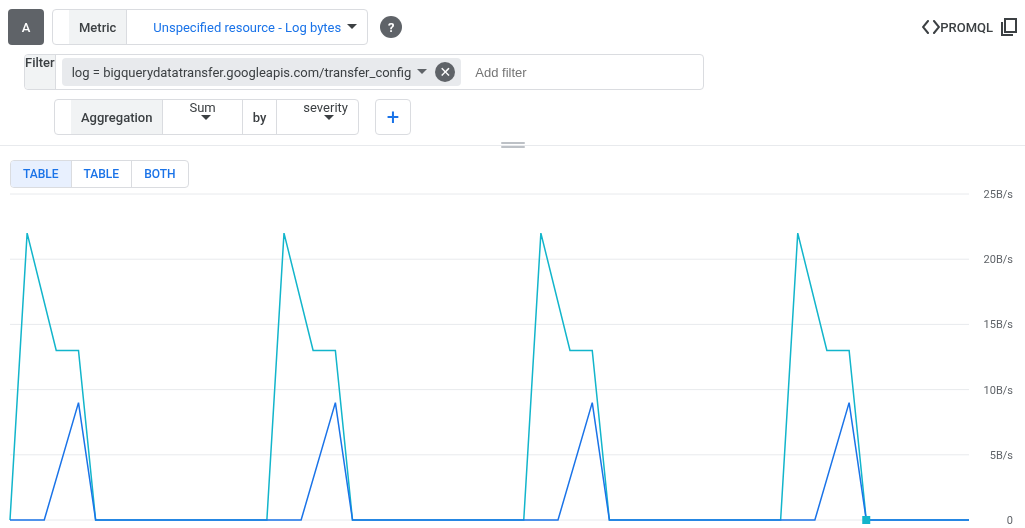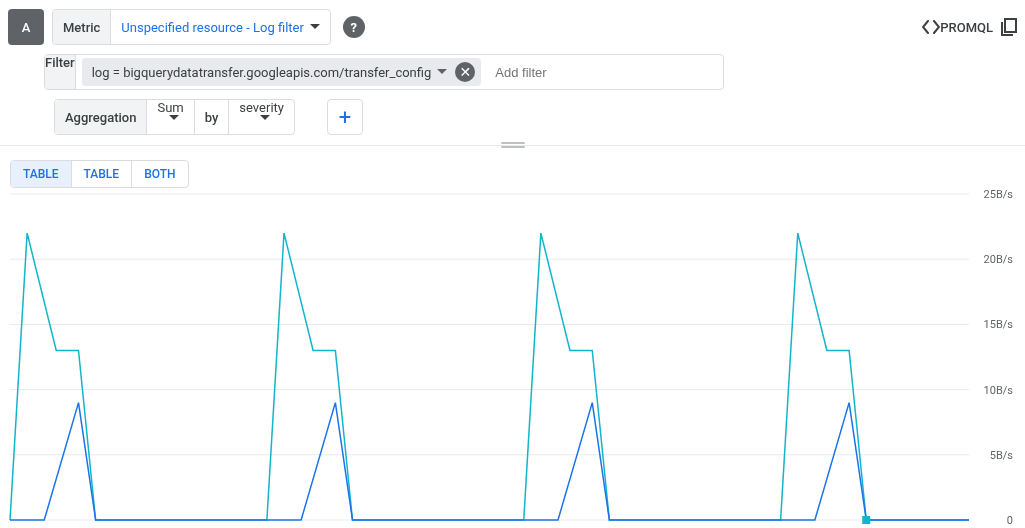--- a/index.html
+++ b/index.html
@@ -1,37 +1,37 @@
 <!DOCTYPE html>
 <html><head>
 <meta charset="utf-8">
 <style>
   * { box-sizing: border-box; margin: 0; padding: 0; }
   html, body { width: 1025px; height: 528px; font-family: Roboto, Arial, sans-serif; font-size: 13px; color: #202124; background: #fff; overflow: hidden; }
   .row { display: flex; align-items: center; }
   .topbar { padding: 9px 8px 0 8px; }
   .grp { display: inline-flex; align-items: center; border: 1px solid #dadce0; border-radius: 4px; background: #fff; height: 36px; margin-right: 8px; overflow: hidden; }
-  .grp .seg { display: flex; align-items: center; height: 100%; padding: 0 10px; font-size: 13px; }
+  .grp .seg { display: flex; align-items: center; height: 100%; padding: 0 10px; font-size: 13px; margin-left: 16px; }
   .seg.label { background: #f1f3f4; color: #3c4043; font-weight: 500; border-right: 1px solid #dadce0; }
   .seg.val-link { color: #1a73e8; }
   .seg.val { color: #3c4043; flex-direction: column; }
   .chev { margin-left: 6px; }
   .chev svg, .ic svg { display: block; }
   .badge-a { width: 36px; height: 36px; border-radius: 4px; background: #5f6368; color: #fff; display: flex; align-items: center; justify-content: center; font-weight: 500; margin-right: 8px; }
   .help { width: 22px; height: 22px; border-radius: 50%; background: #5f6368; color: #fff; display: flex; align-items: center; justify-content: center; font-size: 13px; font-weight: 700; margin-left: 4px; }
   .spacer { flex: 1; }
   .promql { display: flex; align-items: center; color: #3c4043; font-weight: 500; margin-right: 8px; }
   .right-icons { display: flex; align-items: center; gap: 10px; }
-  .filter-row { padding: 9px 8px 0 24px; margin-left: 20px; }
+  .filter-row { padding: 9px 8px 0 24px; }
   .filter-chip { display: inline-flex; align-items: center; height: 28px; padding: 0 6px 0 10px; background: #e8eaed; border-radius: 4px; font-size: 13px; color: #3c4043; font-weight: 400; margin-right: 6px; }
   .filter-chip .x { width: 20px; height: 20px; border-radius: 50%; background: #5f6368; color: #fff; display: flex; align-items: center; justify-content: center; margin-left: 8px; font-size: 14px; }
   .filter-box { display: inline-flex; align-items: center; border: 1px solid #dadce0; border-radius: 4px; height: 36px; padding-right: 110px; }
   .filter-box .seg.label { border-radius: 4px 0 0 4px; }
   .addfilter-input { border: none; outline: none; font-size: 13px; padding: 0 8px; height: 30px; width: 120px; }
-  .agg-row { padding: 9px 8px 10px 54px; display: flex; align-items: center; gap: 24px; }
+  .agg-row { padding: 9px 8px 10px 54px; display: flex; align-items: center; gap: 8px; }
   .sq-add { width: 36px; height: 36px; border: 1px solid #dadce0; border-radius: 4px; display: flex; align-items: center; justify-content: center; color: #1a73e8; font-size: 22px; font-weight: 400; }
   .byword { color: #5f6368; padding: 0 2px; }
   .sep { height: 1px; background: #e8eaed; width: 100%; }
   .drag-handle { position: relative; top: -4px; width: 24px; height: 6px; margin: 0 auto; display: flex; flex-direction: column; gap: 2px; }
   .drag-handle div { height: 2px; background: #bdc1c6; border-radius: 1px; }
   .chartarea { position: relative; padding: 8px 0 0 8px; }
   .tabs { display: inline-flex; border: 1px solid #dadce0; border-radius: 4px; overflow: hidden; height: 28px; margin-left: 2px; }
   .tabs .tab { padding: 0 12px; display: flex; align-items: center; font-size: 12px; color: #1a73e8; font-weight: 500; border-right: 1px solid #dadce0; }
   .tabs .tab:last-child { border-right: none; }
   .tabs .tab.active { background: #e8f0fe; }
@@ -43,21 +43,21 @@
   .cursor-marker { fill: #12b5cb; }
 </style>
 </head>
 <body>
 
 <div class="row topbar">
   <div class="badge-a">A</div>
   <div class="grp">
     <div class="seg label">Metric</div>
     <div class="seg val-link">
-      <span>Unspecified resource - Log filter</span>
+      <span>Unspecified resource - Log bytes</span>
       <span class="chev">
           <svg width="10" height="6">
             <path d="M0 0 L5 5 L10 0" fill="#3c4043"></path>
           </svg>
         </span>
     </div>
   </div>
   <div class="help">?</div>
   <div class="spacer"></div>
   <div class="promql">

